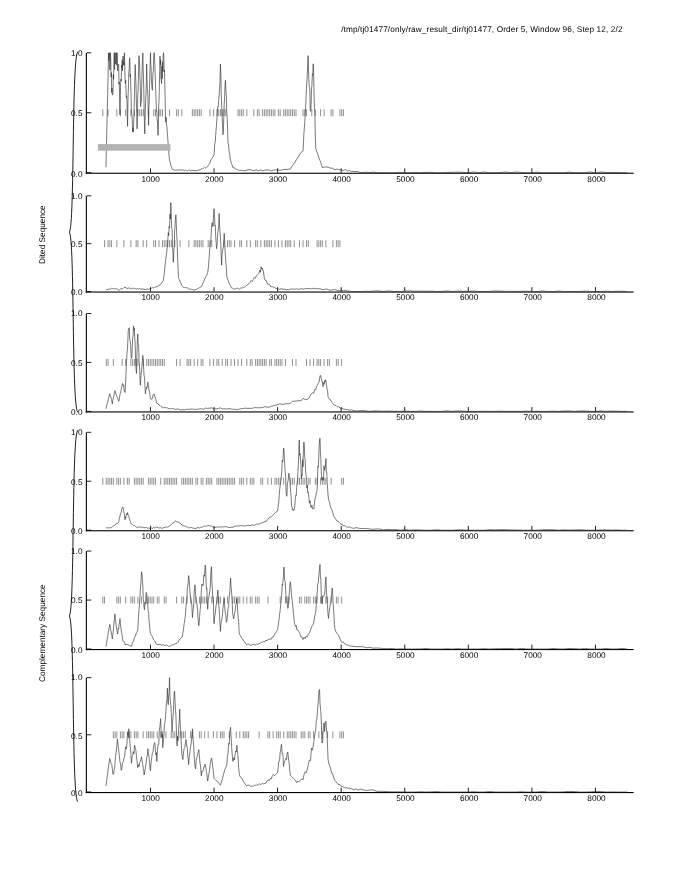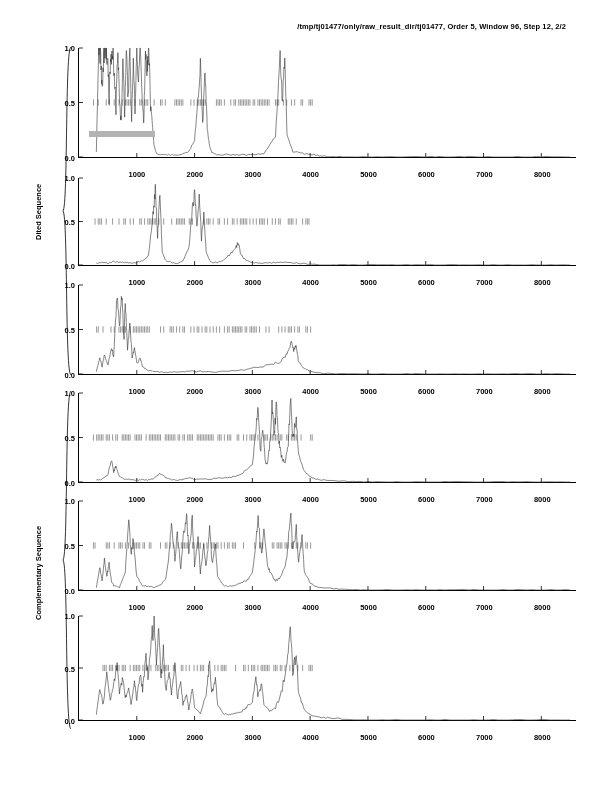--- a/index.html
+++ b/index.html
@@ -13,21 +13,20 @@
     font-family: "Liberation Sans", sans-serif;
     color: #000000;
     position: relative;
     overflow: hidden;
   }
   #page {
     position: absolute;
     left: 0; top: 0;
     width: 576px;
     height: 792px;
-    font-weight: bold;
   }
   #figure-title {
     position: absolute;
     right: 10px;
     top: 22px;
     font-size: 7.5px;
     letter-spacing: 0.1px;
     white-space: nowrap;
     text-align: right;
   }
@@ -56,21 +55,21 @@
     position: absolute;
     right: 100%;
     margin-right: 4px;
     font-size: 7.5px;
     transform: translateY(-50%);
     white-space: nowrap;
   }
   .xtick-label {
     position: absolute;
     top: 100%;
-    margin-top: 13px;
+    margin-top: 1px;
     font-size: 7.5px;
     transform: translateX(-50%);
     white-space: nowrap;
   }
   .axis-label-y {
     position: absolute;
     font-size: 7.5px;
     transform-origin: 0 0;
     transform: rotate(-90deg);
     white-space: nowrap;

